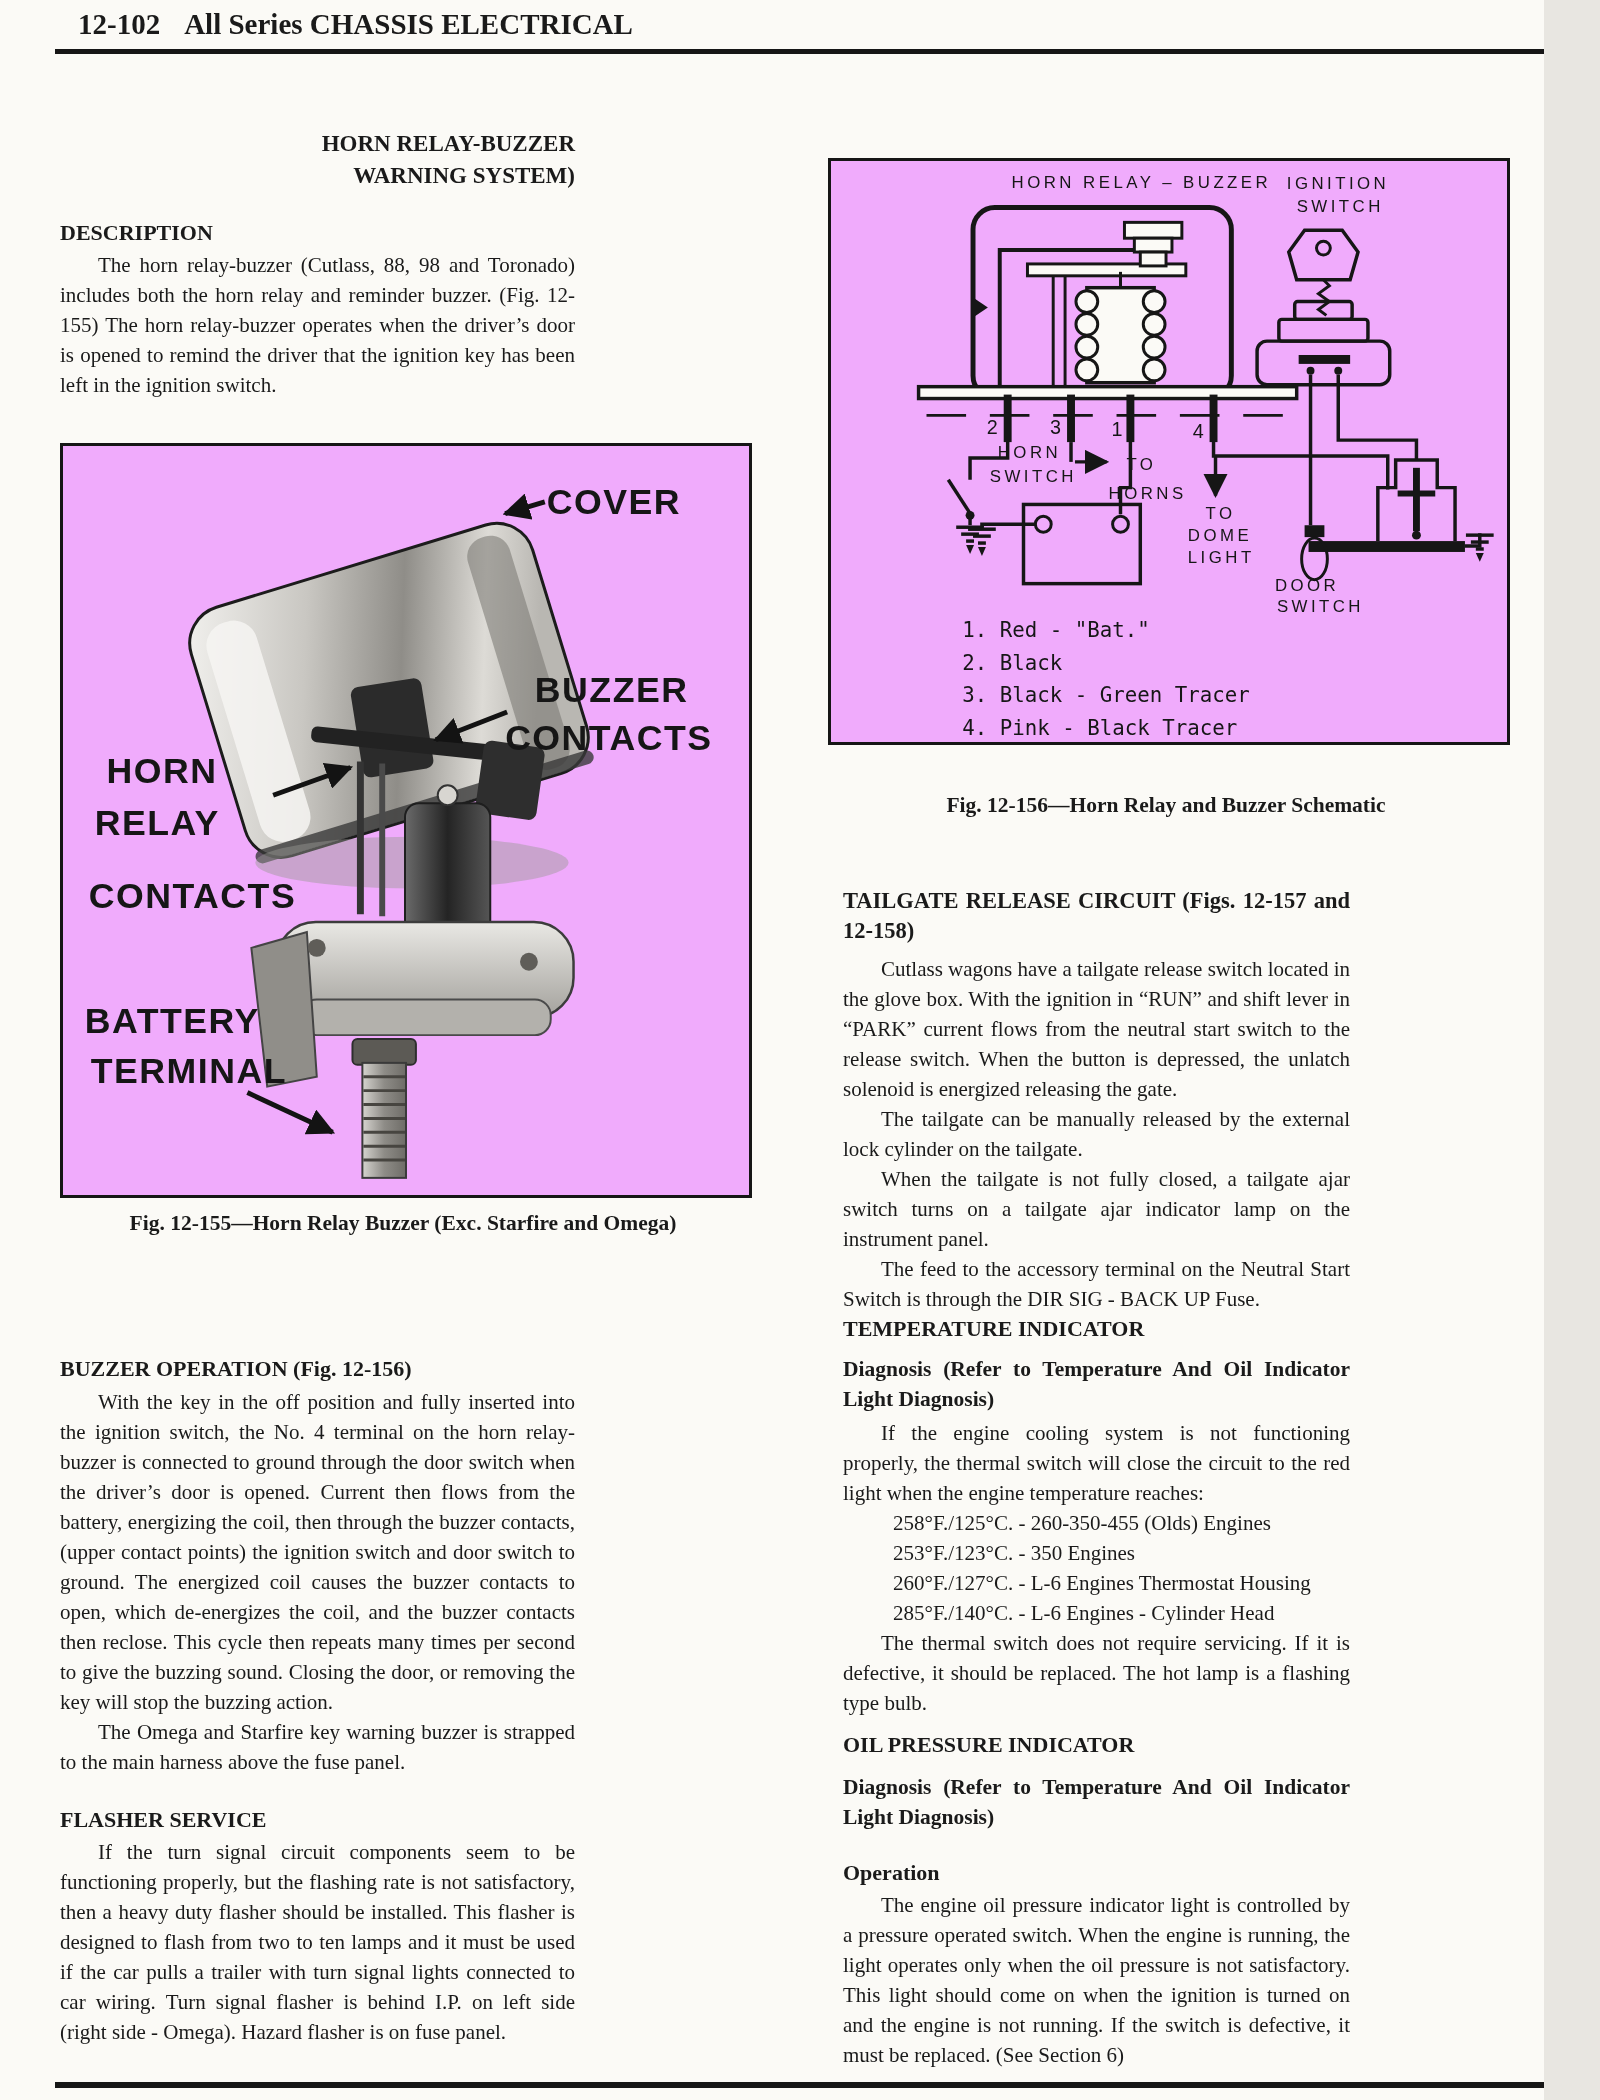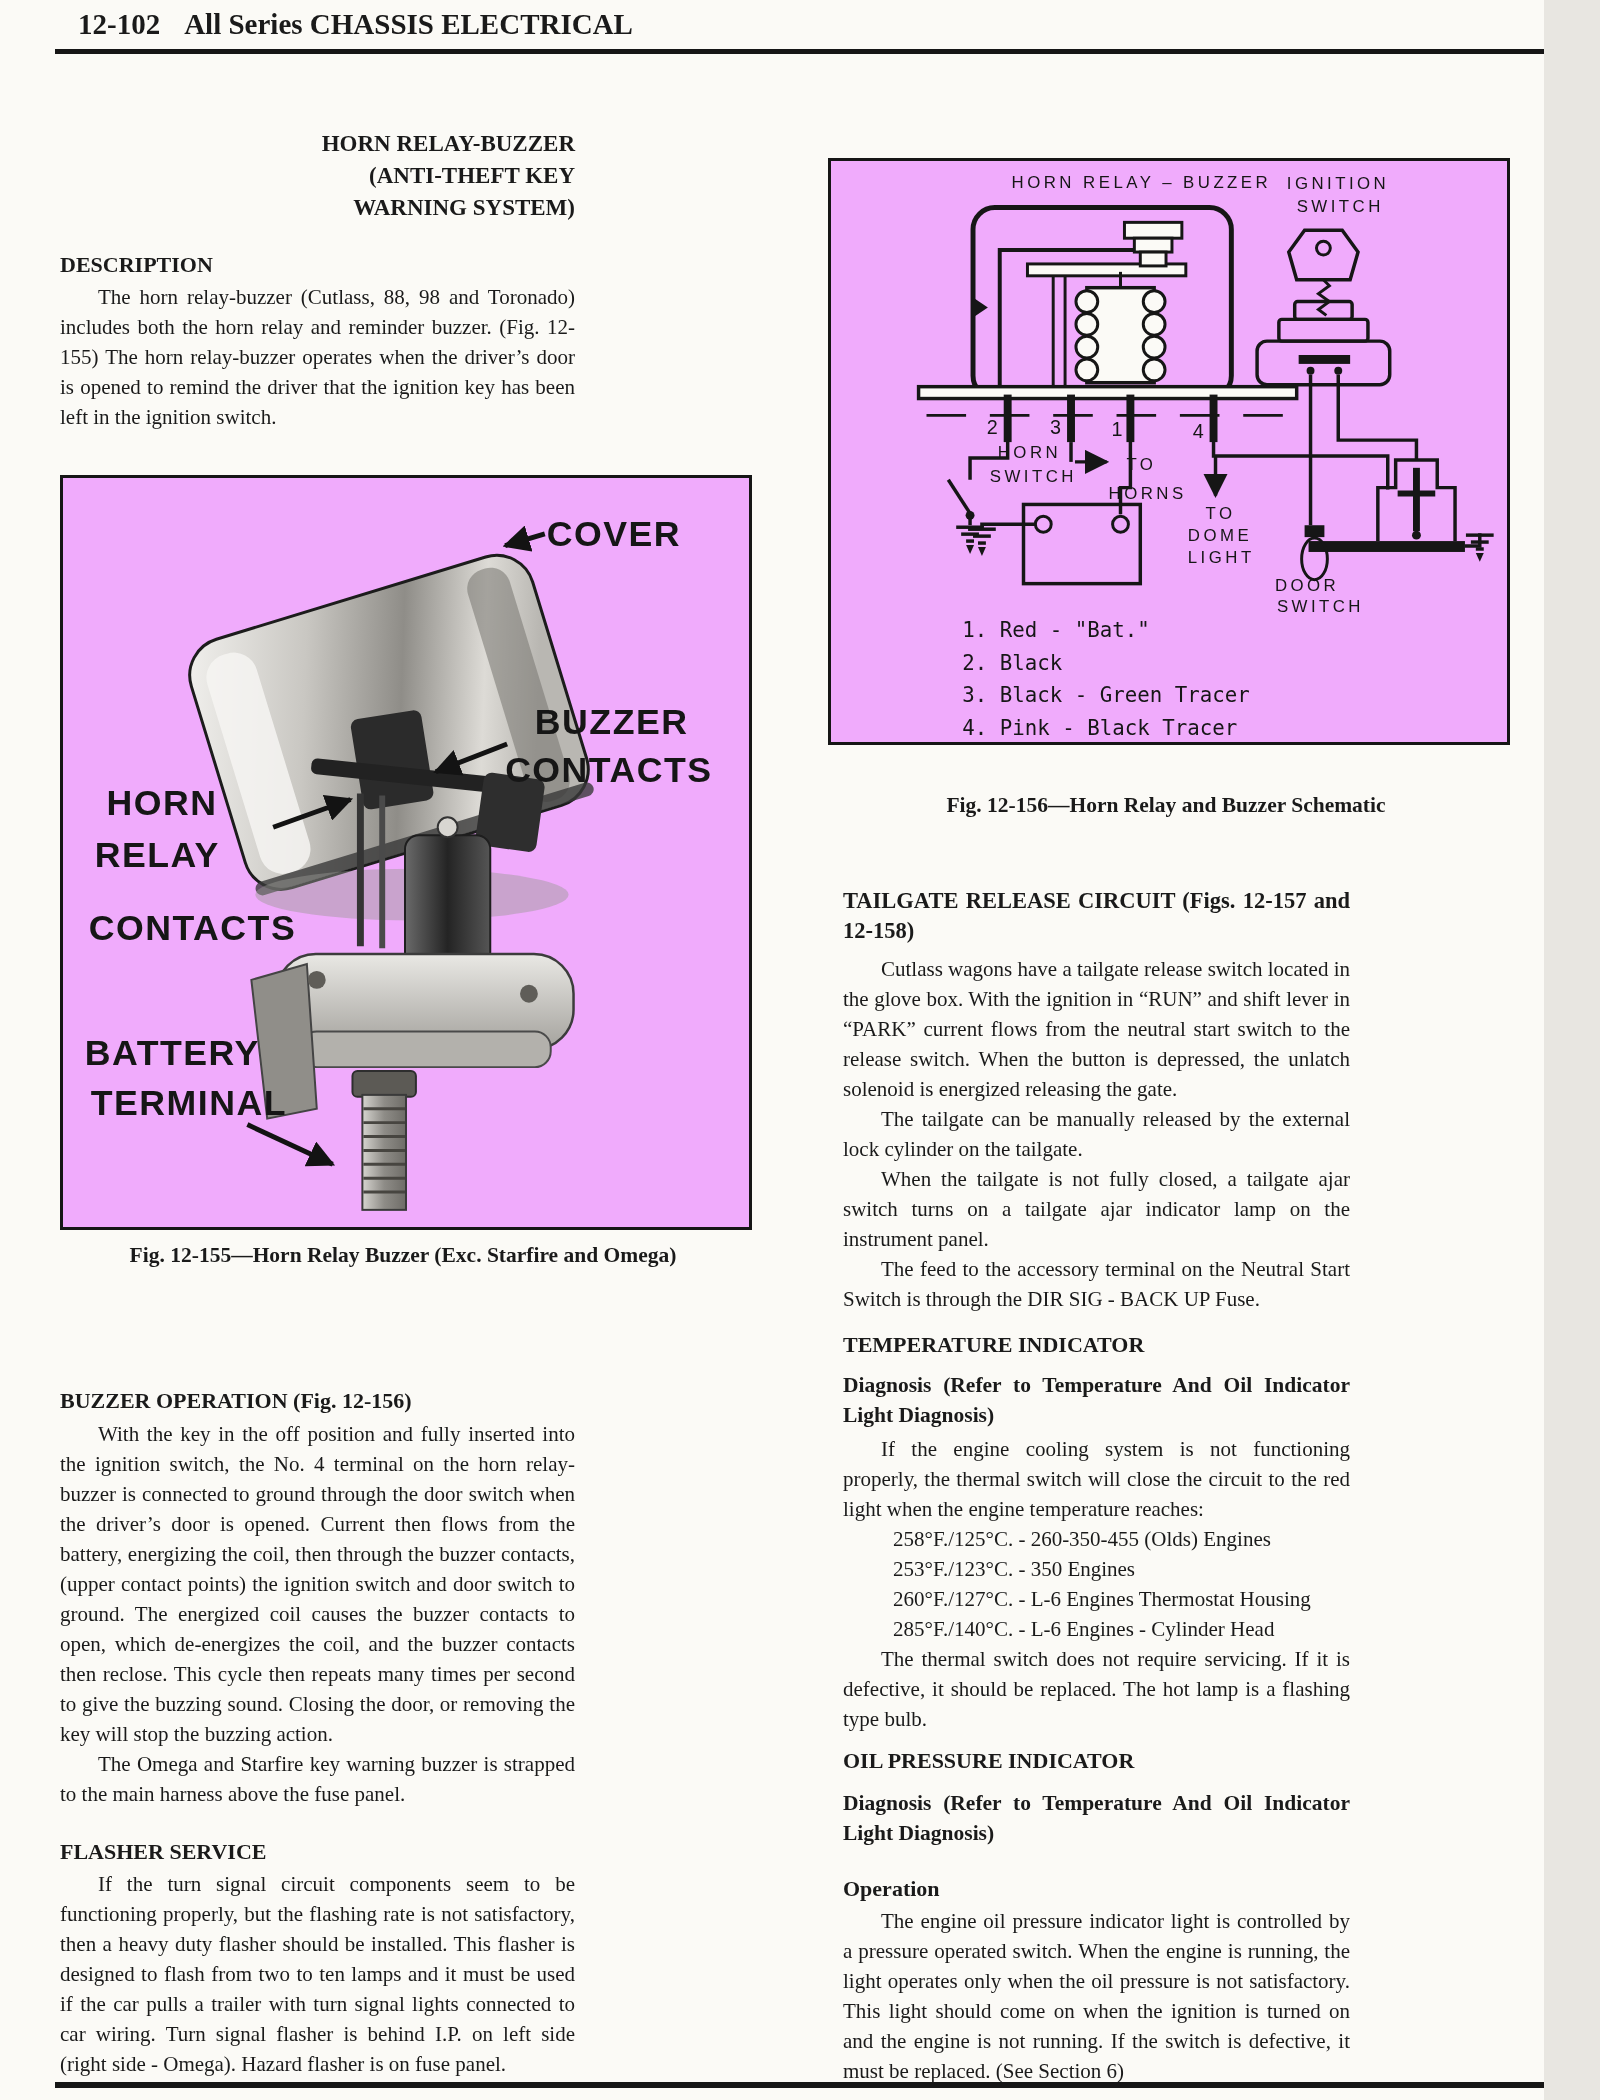--- a/index.html
+++ b/index.html
@@ -30,21 +30,20 @@
 
   <div id="header">
     <span>12-102</span><span class="sec">All Series CHASSIS ELECTRICAL</span>
   </div>
   <div class="rule" style="left:55px;top:49px;width:1492px;height:5px;"></div>
 
   <div class="col" style="left:60px;top:128px;width:515px;">
 
     <div class="title-c">
       <div>HORN RELAY-BUZZER</div>
-      <div>(ANTI-THEFT KEY</div>
       <div>WARNING SYSTEM)</div>
     </div>
 
     <div class="h-run" style="margin-top:26px;">DESCRIPTION</div>
     <div class="body-text" style="margin-top:2px;">
       <p>The horn relay-buzzer (Cutlass, 88, 98 and Toronado) includes both the horn relay and reminder buzzer. (Fig. 12-155) The horn relay-buzzer operates when the driver’s door is opened to remind the driver that the ignition key has been left in the ignition switch.</p>
     </div>
 
     <div class="figbox" style="margin-top:43px;width:686px;height:749px;">
       <svg width="686" height="749" viewBox="0 0 692 755">
@@ -272,21 +271,21 @@
   <div class="col" style="left:843px;top:886px;width:507px;">
 
     <div class="h-sect">TAILGATE RELEASE CIRCUIT (Figs. 12-157 and 12-158)</div>
     <div class="body-text" style="margin-top:8px;">
       <p>Cutlass wagons have a tailgate release switch located in the glove box. With the ignition in “RUN” and shift lever in “PARK” current flows from the neutral start switch to the release switch. When the button is depressed, the unlatch solenoid is energized releasing the gate.</p>
       <p>The tailgate can be manually released by the external lock cylinder on the tailgate.</p>
       <p>When the tailgate is not fully closed, a tailgate ajar switch turns on a tailgate ajar indicator lamp on the instrument panel.</p>
       <p>The feed to the accessory terminal on the Neutral Start Switch is through the DIR SIG - BACK UP Fuse.</p>
     </div>
 
-    <div class="h-run" style="margin-top:16px;">TEMPERATURE INDICATOR</div>
+    <div class="h-run" style="">TEMPERATURE INDICATOR</div>
     <div class="h-sect" style="margin-top:10px;font-size:21.5px;">Diagnosis (Refer to Temperature And Oil Indicator Light Diagnosis)</div>
     <div class="body-text" style="margin-top:4px;">
       <p>If the engine cooling system is not functioning properly, the thermal switch will close the circuit to the red light when the engine temperature reaches:</p>
       <div class="temps">
         <div>258°F./125°C. - 260-350-455 (Olds) Engines</div>
         <div>253°F./123°C. - 350 Engines</div>
         <div>260°F./127°C. - L-6 Engines Thermostat Housing</div>
         <div>285°F./140°C. - L-6 Engines - Cylinder Head</div>
       </div>
       <p>The thermal switch does not require servicing. If it is defective, it should be replaced. The hot lamp is a flashing type bulb.</p>

